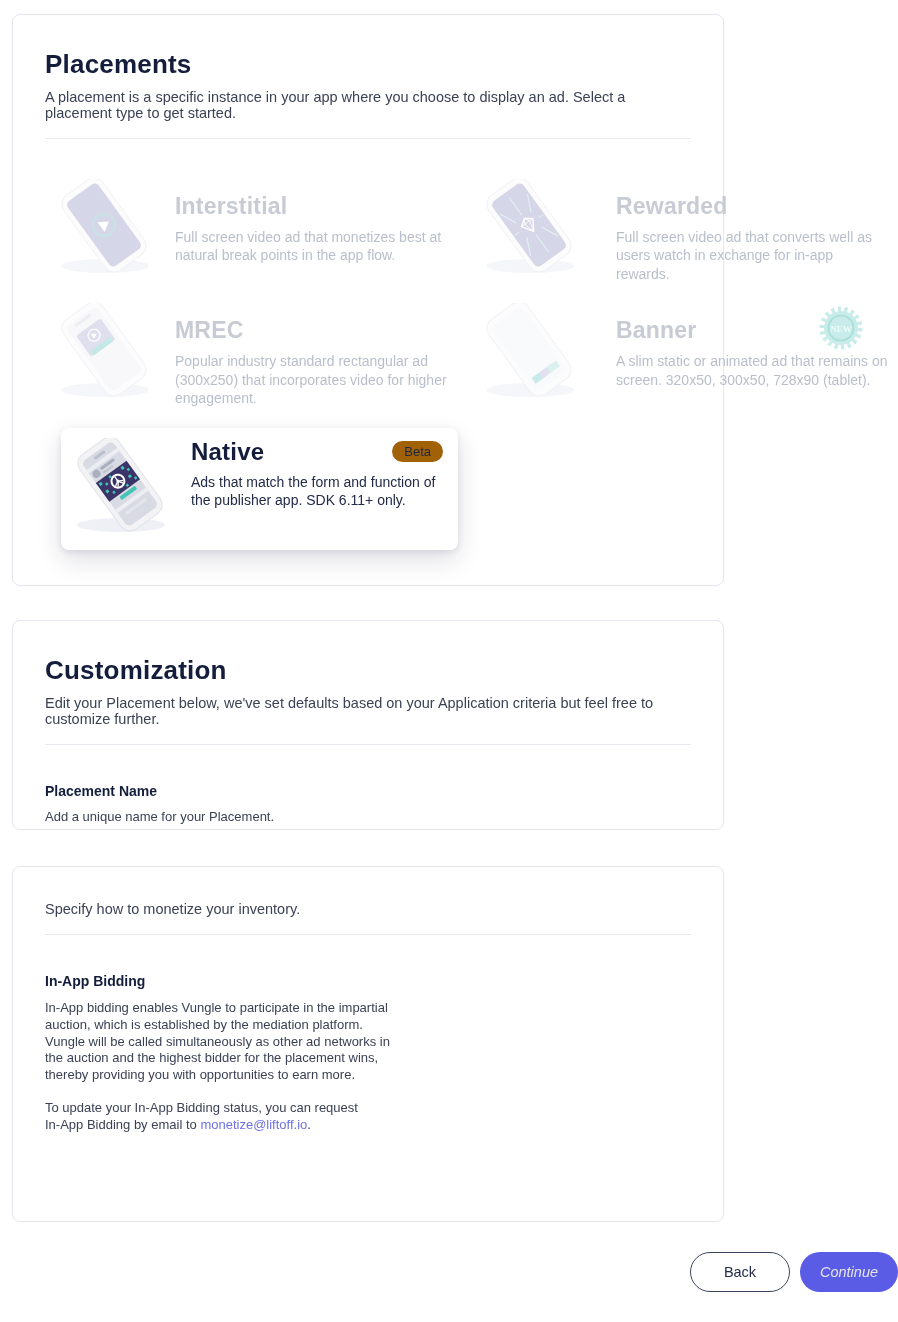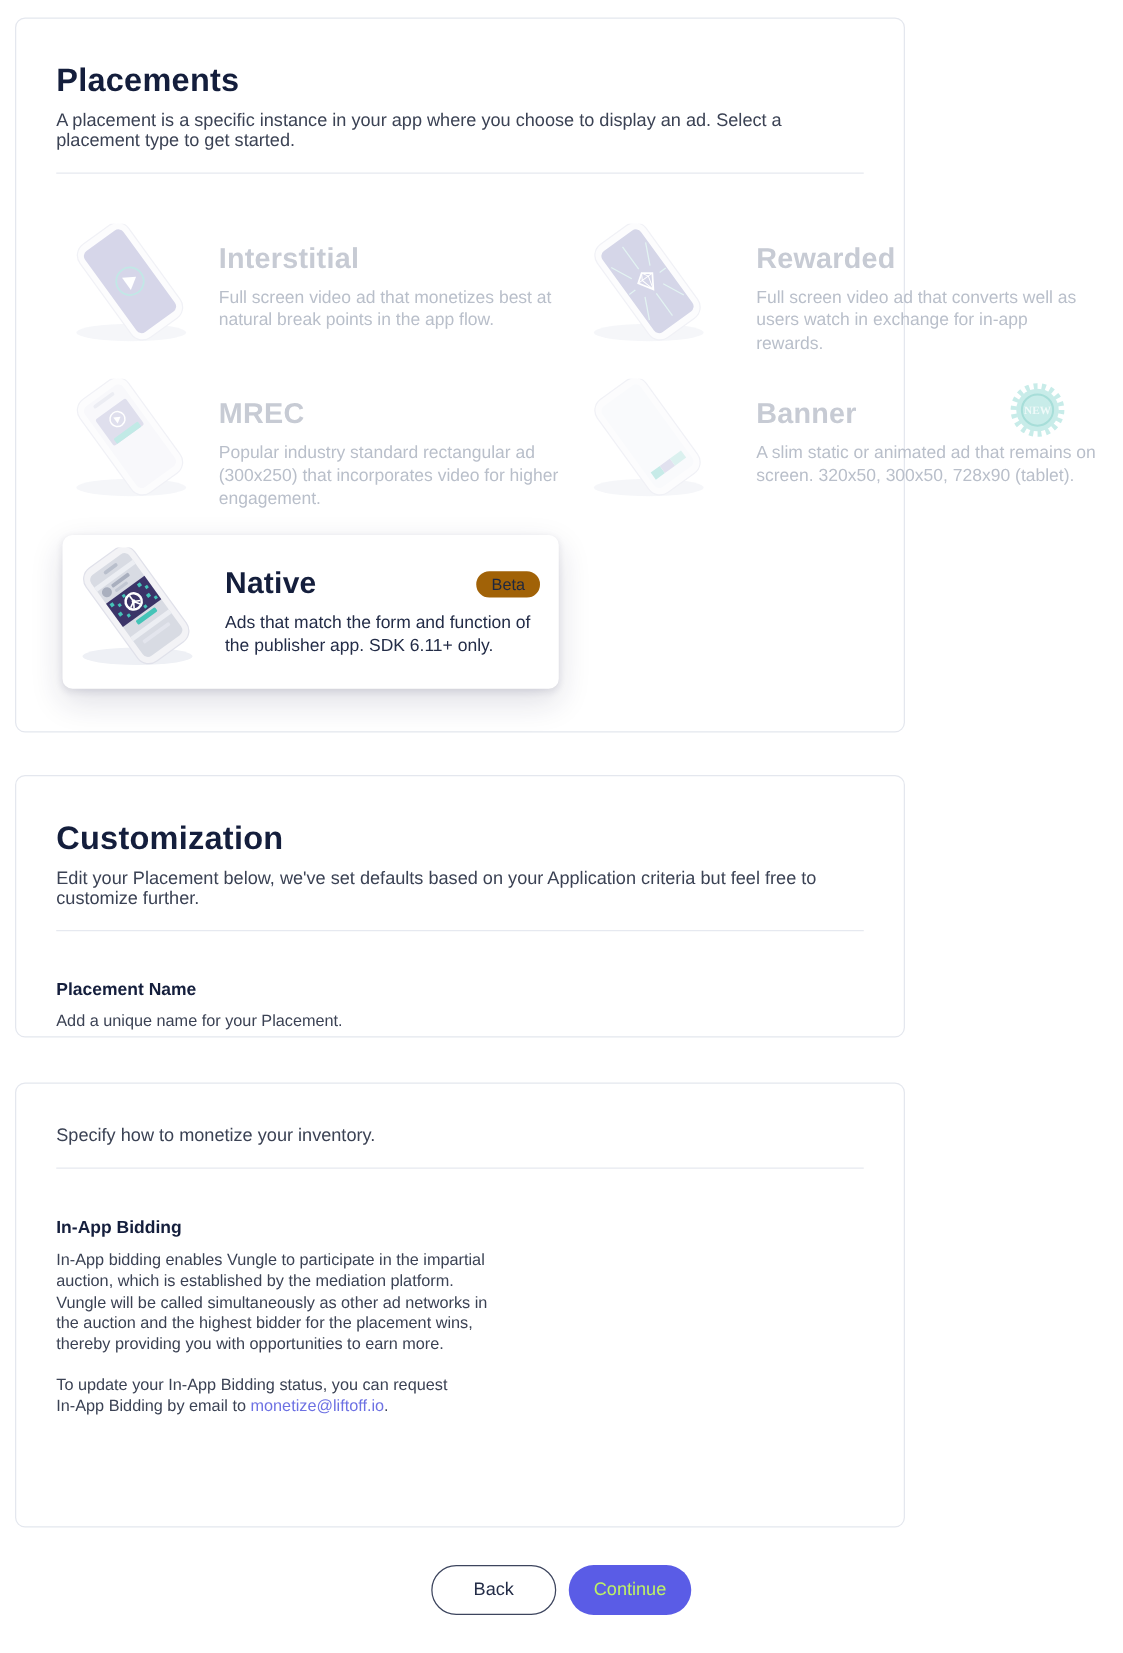--- a/index.html
+++ b/index.html
@@ -33,22 +33,22 @@
   .pt-body { padding-top:14px; }
   .pt-title { font-size:23px; font-weight:700; letter-spacing:.2px; display:block; margin-bottom:8px; }
   .pt-title.faded { color:#c7cbd4; }
   .pt-desc { font-size:14px; line-height:1.32; width:272px; }
   .pt-desc.faded { color:#b9bfca; }
 
   .new-badge { position:absolute; right:24px; top:2px; opacity:.9; }
 
   
   .native-card {
-    grid-column:1; display:flex; align-items:center;
-    width:397px; margin-left:5px; padding:10px 16px 10px 0;
+    grid-column:1; display:flex; align-items:flex-start;
+    width:397px; margin-left:16px; padding:10px 16px 10px 0;
     background:#fff; border-radius:8px;
     box-shadow:0 2px 6px rgba(25,31,69,.10), 0 10px 26px rgba(25,31,69,.14);
   }
   .native-card .pt-body { padding-top:0; flex:1; }
   .pt-title-row { display:flex; align-items:center; justify-content:space-between; margin-bottom:7px; }
   .pt-title.selected { font-size:24px; color:#141e3c; margin-bottom:0; }
   .pt-desc.selected { color:#232c47; width:252px; }
   .beta-badge {
     background:#a16207; color:#1d2740; font-size:13px; font-weight:500;
     border-radius:12px; padding:4px 12px; line-height:1;
@@ -87,26 +87,26 @@
   .toggle-state { font-size:14.5px; color:#3f4659; margin-left:18px;font-style:italic; }
   .help-icon {
     display:inline-flex; align-items:center; justify-content:center;
     width:15px; height:15px; border:1.3px solid #8d96ab; border-radius:50%;
     color:#8d96ab; font-size:10px; font-weight:700; margin-left:11px; cursor:pointer;
   }
 
   
   .footer {
     position:absolute; top:1252px; left:0; width:898px;
-    display:flex; justify-content:center; gap:10px;
+    display:flex; justify-content:flex-end; gap:10px;
   }
   .btn { height:40px; border-radius:20px; font-family:"Liberation Sans",sans-serif;
     font-size:14.5px; cursor:pointer; }
   .btn-back { width:100px; background:#fff; border:1px solid #3d455e; color:#232c47; }
-  .btn-continue { width:98px; background:#5a5ce6; border:none; color:#bef264; font-weight:500; }
+  .btn-continue { width:98px; background:#5a5ce6; border:none; color:#e5e5e5; font-weight:500;font-style:italic; }
 </style>
 </head>
 <body>
 
 <section class="card" style="top:14px; height:572px;">
   <h1 class="card-title">Placements</h1>
   <p class="card-subtitle">A placement is a specific instance in your app where you choose to display an ad. Select a placement type to get started.</p>
   <hr class="divider">
 
   <div class="pt-grid">

